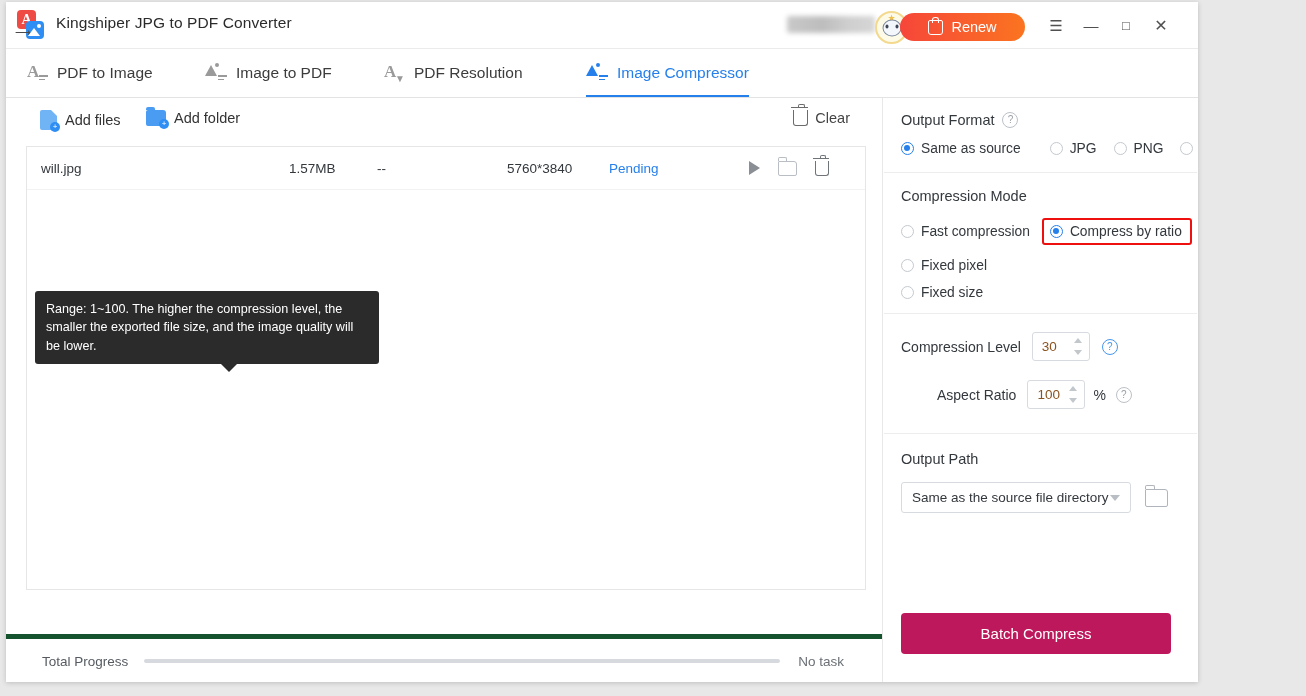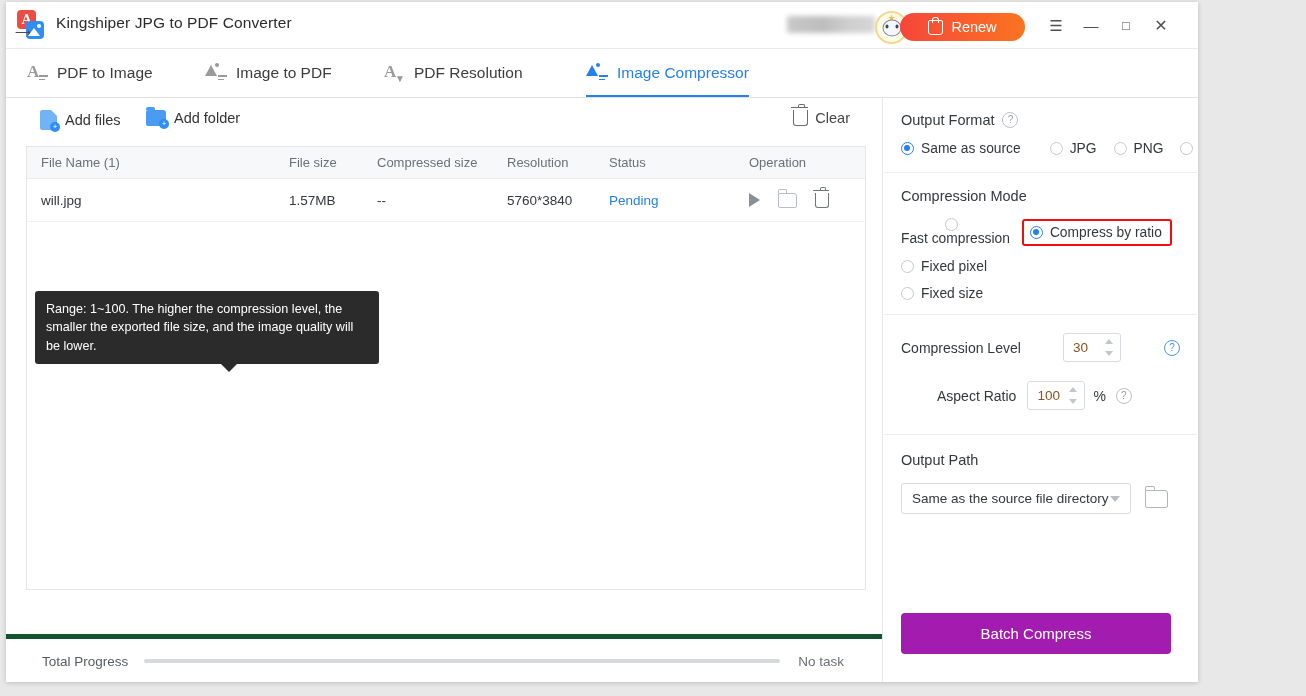--- a/index.html
+++ b/index.html
@@ -507,21 +507,21 @@
   }
   .browse-folder:before {
     content: ""; position: absolute; left: -1.5px; top: -5px;
     width: 8px; height: 3.5px;
     border: 1.5px solid #b0b5bb; border-bottom: none;
     border-radius: 2px 2px 0 0;
   }
   .batch-btn {
     position: absolute; left: 18px; bottom: 29px;
     width: 270px; height: 41px;
-    background: #a21caf;
+    background: #be185d;
     border: none; border-radius: 4px;
     color: #fff; font-size: 15px;
     cursor: pointer;
     font-family: "Liberation Sans", sans-serif;
   }
 </style>
 </head>
 <body>
 
 <div class="app-window">
@@ -627,28 +627,20 @@
             </span>
           <span>Add folder</span>
         </div>
         <div class="tb-btn tb-clear">
           <span class="icon-trash"></span>
           <span>Clear</span>
         </div>
       </div>
 
       <div class="table-wrap">
-        <div class="thead">
-          <div class="col-name">File Name (1)</div>
-          <div class="col-size">File size</div>
-          <div class="col-csize">Compressed size</div>
-          <div class="col-res">Resolution</div>
-          <div class="col-status">Status</div>
-          <div class="col-op">Operation</div>
-        </div>
         <div class="trow">
           <div class="col-name">will.jpg</div>
           <div class="col-size">1.57MB</div>
           <div class="col-csize">--</div>
           <div class="col-res">5760*3840</div>
           <div class="col-status status-pending">Pending</div>
           <div class="col-op">
             <div class="op-icons">
               <span class="op-play"></span>
               <span class="op-folder"></span>
@@ -693,21 +685,21 @@
           </span>
         </div>
       </div>
 
       <div class="divider" style="margin-top:16px;"></div>
 
       <div class="panel-sec" style="padding-top:15px;">
         <div class="sec-title">Compression Mode</div>
 
         <div class="radio-row" style="margin-top:14px; align-items:center;">
-          <span class="radio" style="margin-right:12px;flex-direction:column;">
+          <span class="radio" style="margin-right:12px;">
             <span class="dot"></span>
               <span>Fast compression</span>
           </span>
           <span class="hl-box">
             <span class="radio on">
               <span class="dot"></span>
                 <span>Compress by ratio</span>
             </span>
           </span>
         </div>
@@ -723,21 +715,21 @@
           <span class="radio">
             <span class="dot"></span>
               <span>Fixed size</span>
           </span>
         </div>
       </div>
 
       <div class="divider" style="margin-top:13px;"></div>
 
       <div class="panel-sec" style="padding-top:18px;">
-        <div style="display:flex; align-items:center;justify-content:space-between;">
+        <div style="display:flex; align-items:center;">
           <span class="field-label">Compression Level</span>
           <span class="spin" style="margin-left:11px;">
             <span class="val">30</span>
             <span class="arrows">
                 <i class="up"></i>
                 <i class="dn"></i>
               </span>
           </span>
           <span class="q-icon blue" style="margin-left:12px;">?</span>
         </div>

